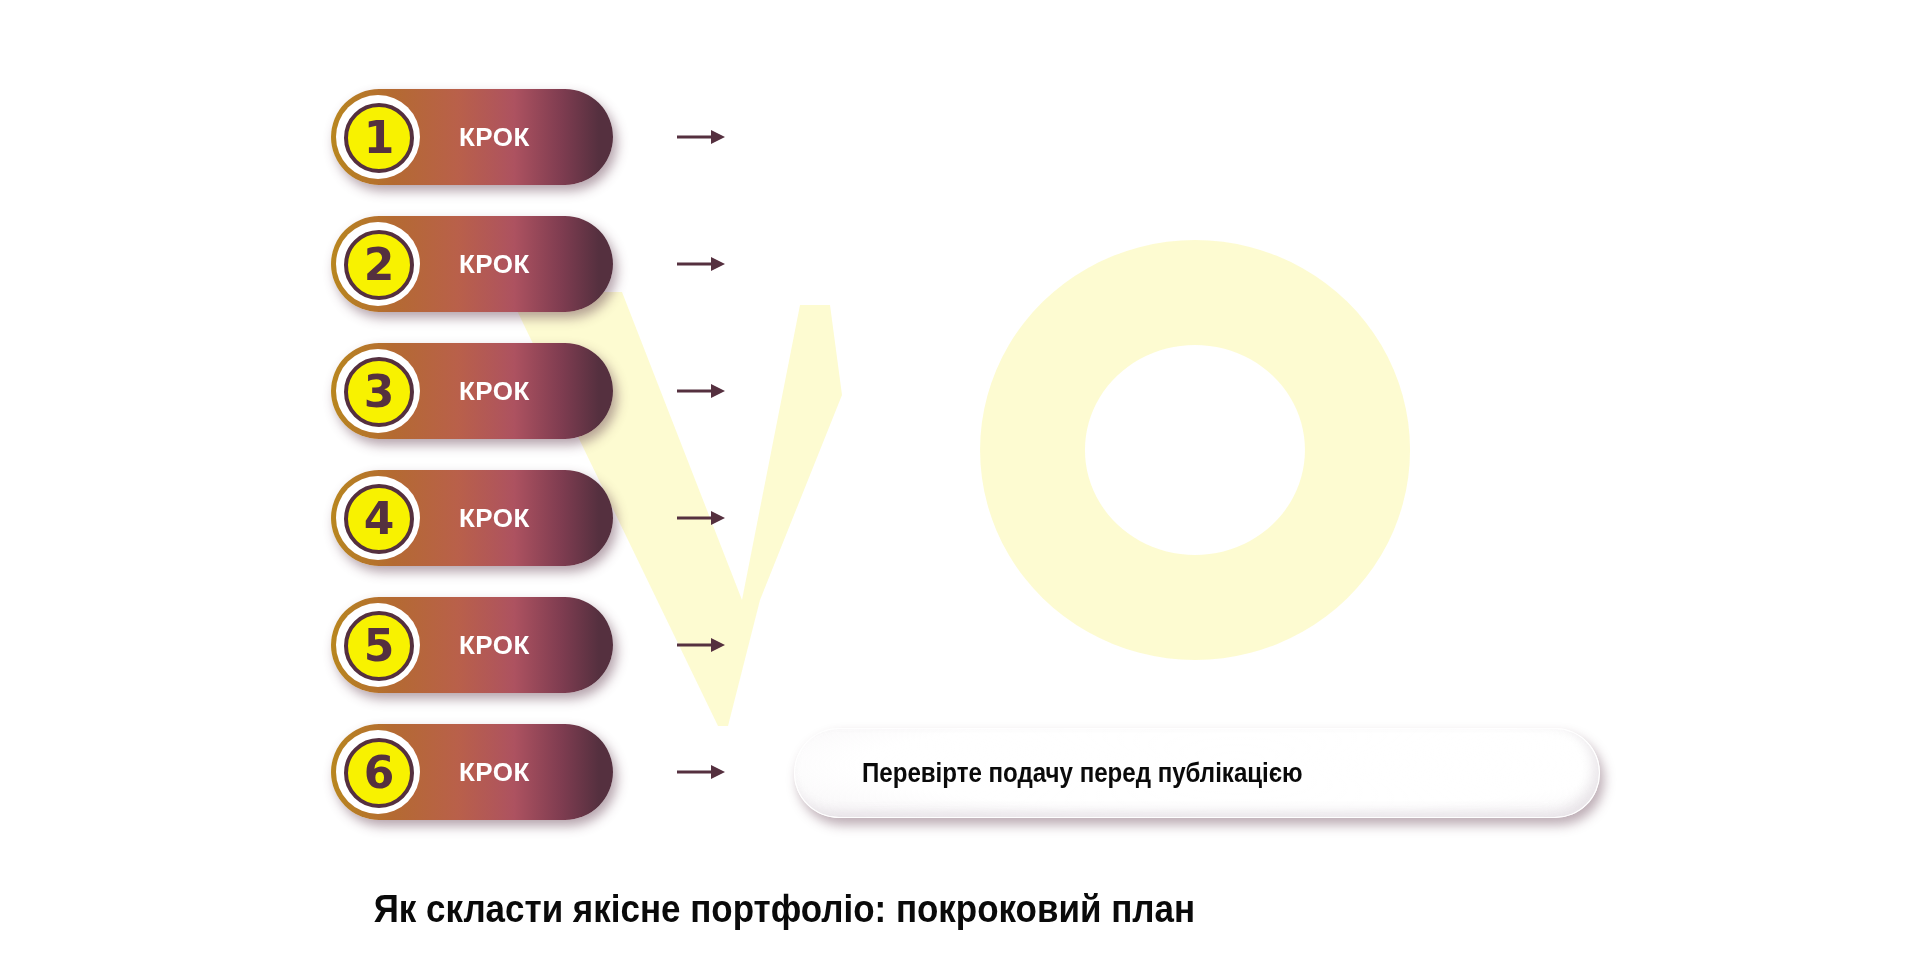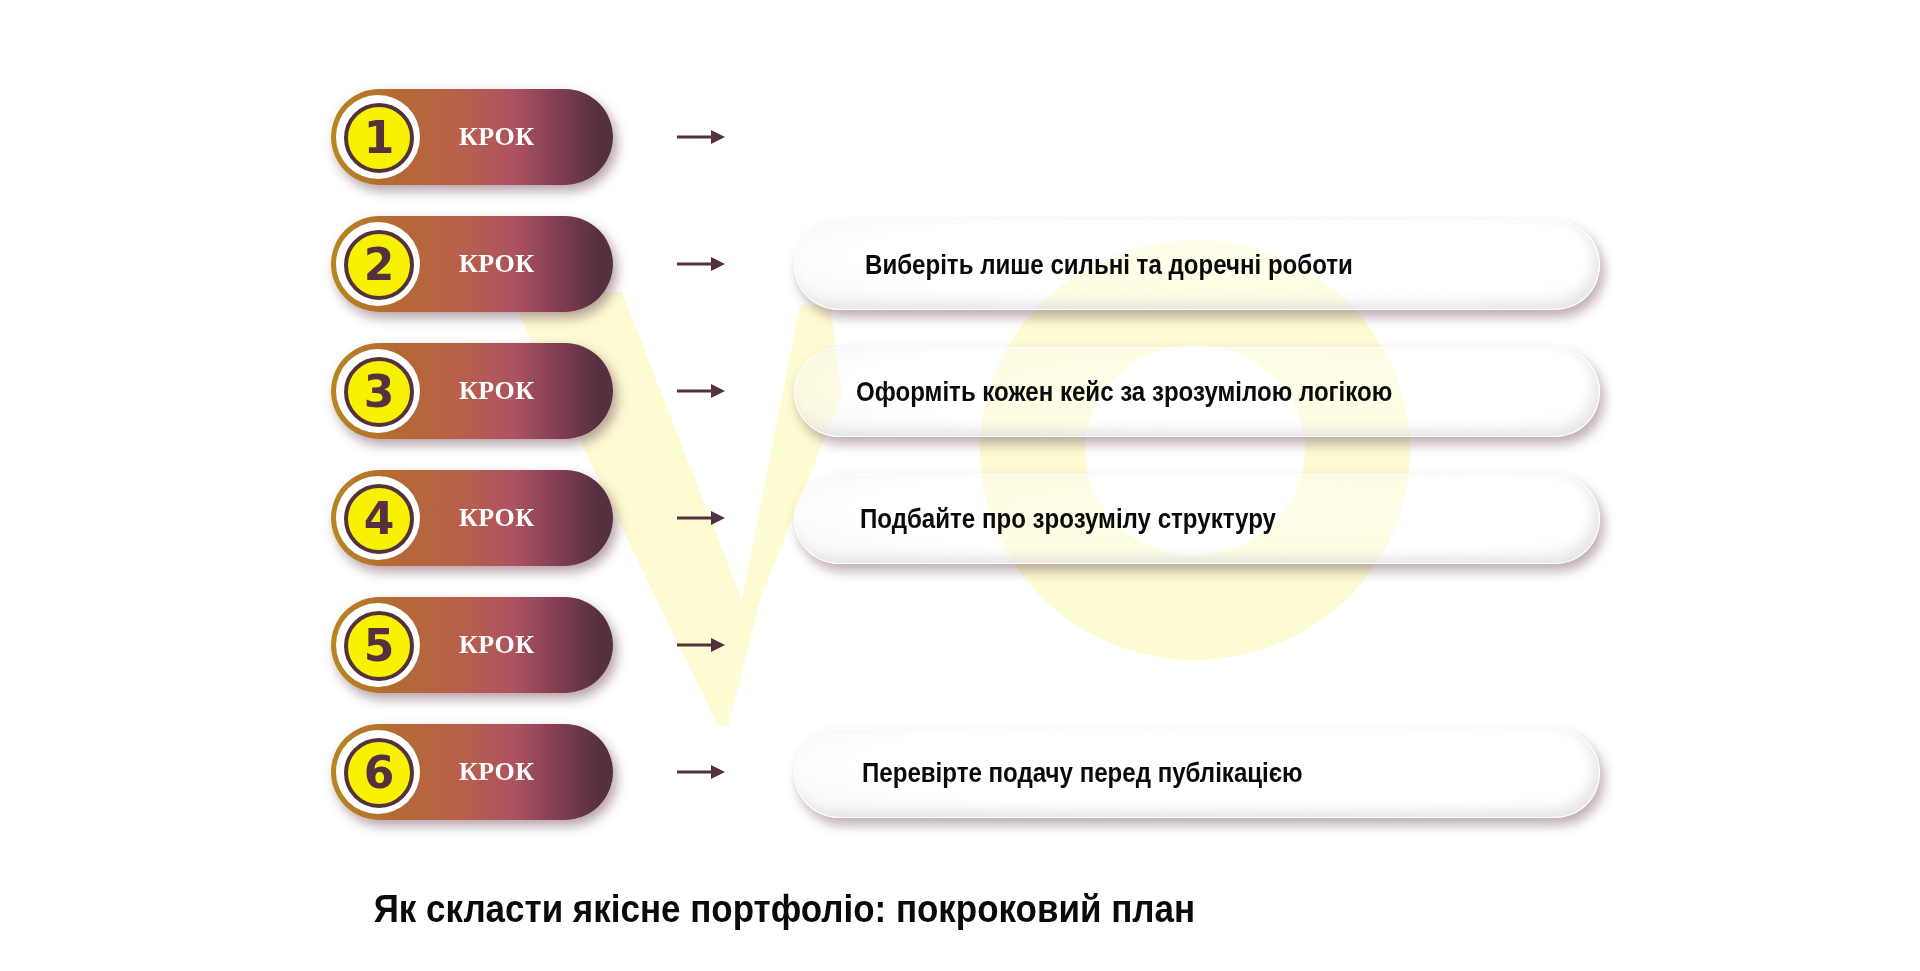--- a/index.html
+++ b/index.html
@@ -64,21 +64,21 @@
     font-size: 44px;
     line-height: 1;
   }
   .step-label {
     position: absolute;
     left: 128px;
     top: 0;
     height: 96px;
     line-height: 96px;
     color: #ffffff;
-    font-family: Liberation Serif, serif;
+    font-family: Liberation Sans, sans-serif;
     font-weight: bold;
     font-size: 26px;
     letter-spacing: 0.5px;
   }
   .arrow {
     position: absolute;
     left: 677px;
     top: 41px;
     width: 50px;
     height: 14px;
@@ -151,55 +151,46 @@
   <div class="step-pill">
     <div class="num-ring">
       <div class="num-circle">2</div>
     </div>
     <div class="step-label">КРОК</div>
   </div>
   <svg class="arrow" viewBox="0 0 50 14">
       <rect x="0" y="5.5" width="36" height="3" fill="#55303f"></rect>
       <polygon points="34,0 48,7 34,14" fill="#55303f"></polygon>
     </svg>
-  <div class="desc-pill">
-    <div class="desc-text" style="left:70px; transform:scaleX(0.86);">Виберіть лише сильні та доречні роботи</div>
-  </div>
 </div>
 
 <div class="step-row" style="top:343px;">
   <div class="step-pill">
     <div class="num-ring">
       <div class="num-circle">3</div>
     </div>
     <div class="step-label">КРОК</div>
   </div>
   <svg class="arrow" viewBox="0 0 50 14">
       <rect x="0" y="5.5" width="36" height="3" fill="#55303f"></rect>
       <polygon points="34,0 48,7 34,14" fill="#55303f"></polygon>
     </svg>
-  <div class="desc-pill">
-    <div class="desc-text" style="left:61px; transform:scaleX(0.86);">Оформіть кожен кейс за зрозумілою логікою</div>
-  </div>
 </div>
 
 <div class="step-row" style="top:470px;">
   <div class="step-pill">
     <div class="num-ring">
       <div class="num-circle">4</div>
     </div>
     <div class="step-label">КРОК</div>
   </div>
   <svg class="arrow" viewBox="0 0 50 14">
       <rect x="0" y="5.5" width="36" height="3" fill="#55303f"></rect>
       <polygon points="34,0 48,7 34,14" fill="#55303f"></polygon>
     </svg>
-  <div class="desc-pill">
-    <div class="desc-text" style="left:65px; transform:scaleX(0.86);">Подбайте про зрозумілу структуру</div>
-  </div>
 </div>
 
 <div class="step-row" style="top:597px;">
   <div class="step-pill">
     <div class="num-ring">
       <div class="num-circle">5</div>
     </div>
     <div class="step-label">КРОК</div>
   </div>
   <svg class="arrow" viewBox="0 0 50 14">

